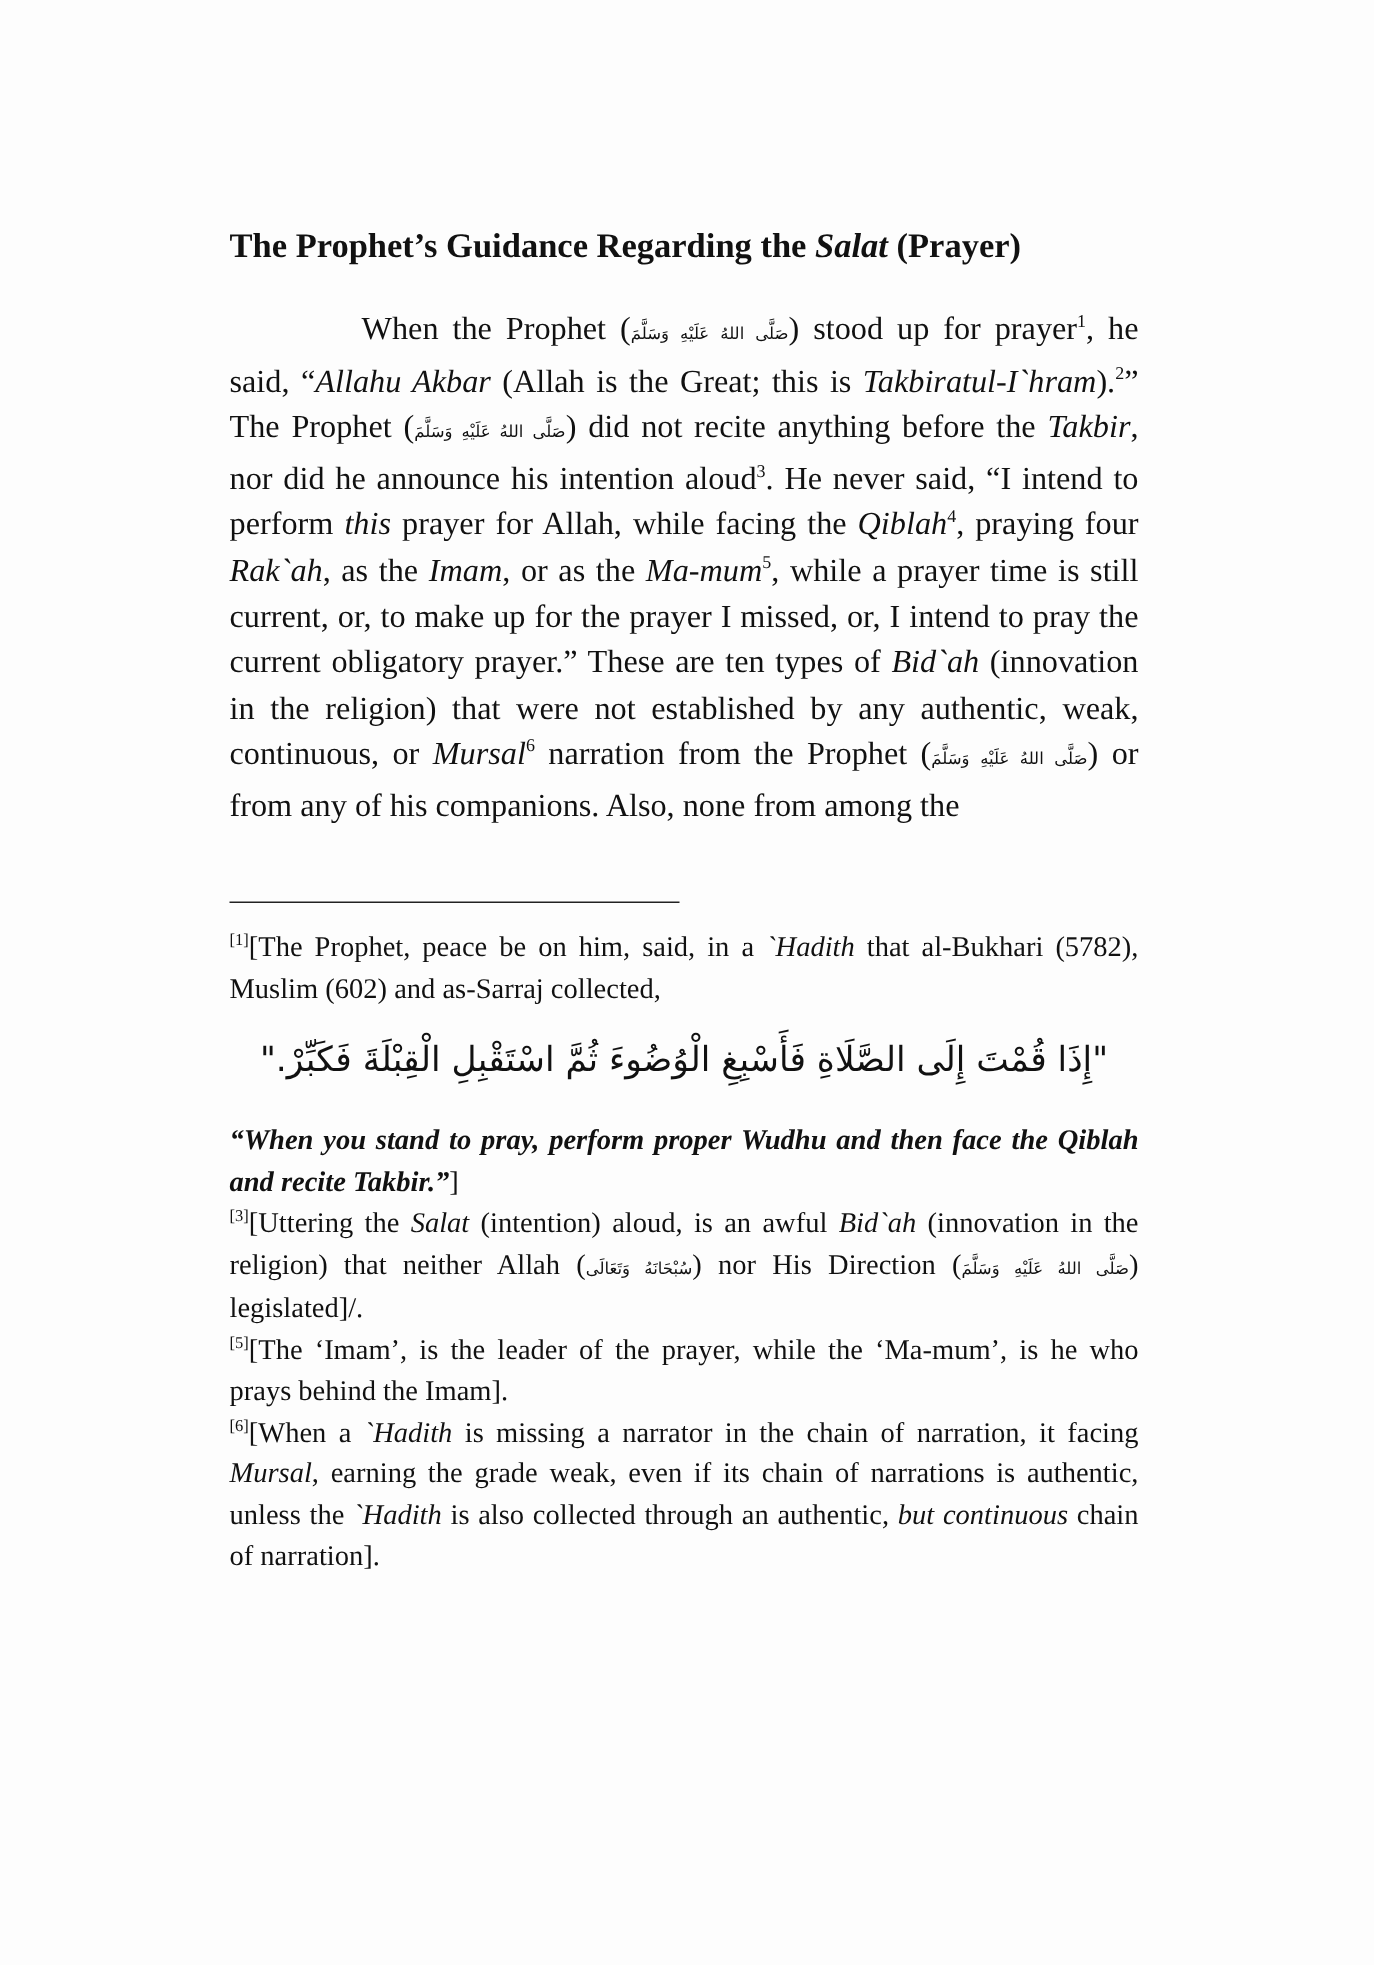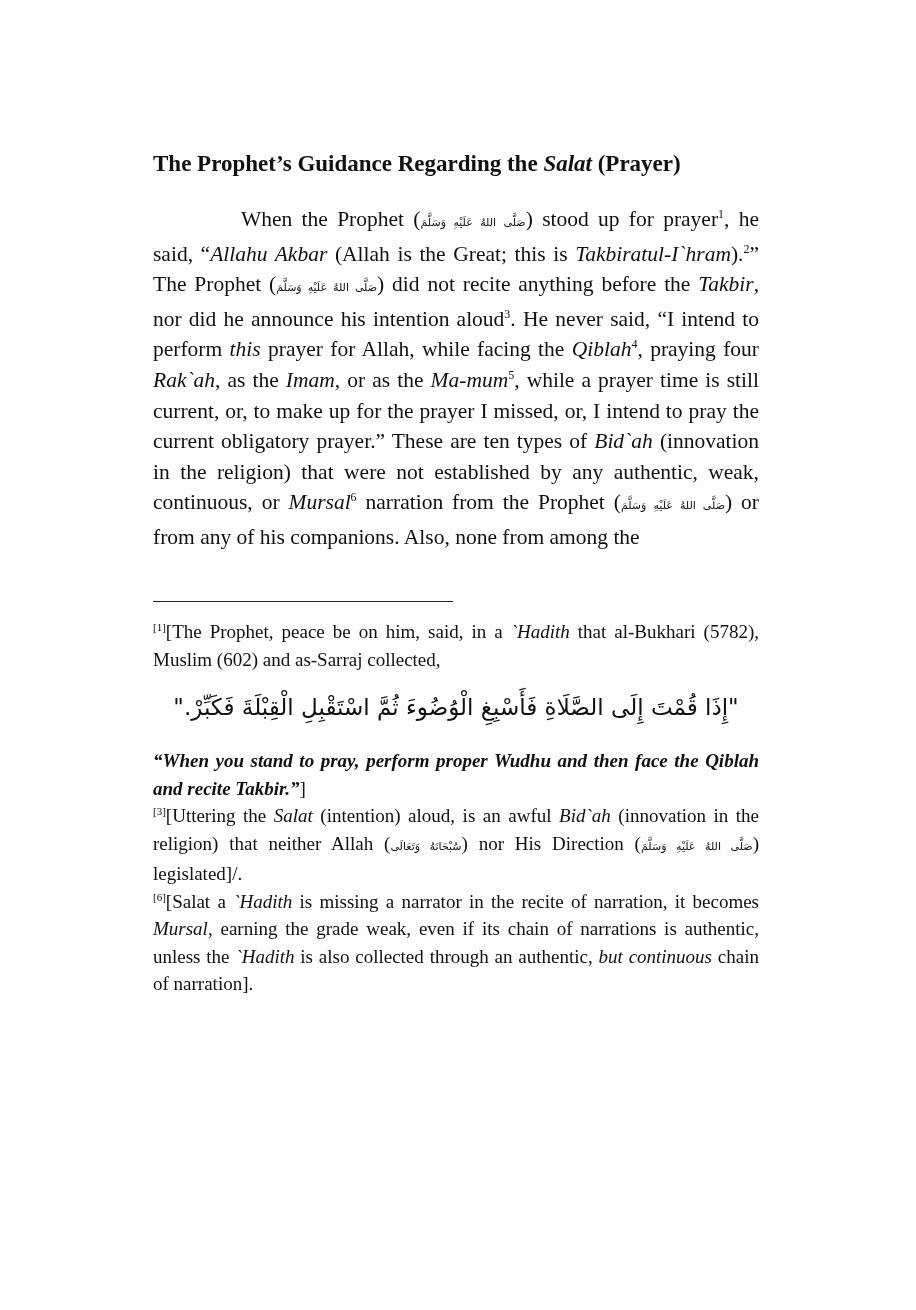--- a/index.html
+++ b/index.html
@@ -42,15 +42,16 @@
 
   <p class="body-text" style="margin:0;"><span>When the Prophet (</span><span class="arabic-honor">صَلَّى اللهُ عَلَيْهِ وَسَلَّمَ</span><span>) stood up for prayer</span><sup>1</sup><span>, he said, “</span><i>Allahu Akbar</i><span> (Allah is the Great; this is </span><i>Takbiratul-I`hram</i><span>).</span><sup>2</sup><span>” The Prophet (</span><span class="arabic-honor">صَلَّى اللهُ عَلَيْهِ وَسَلَّمَ</span><span>) did not recite anything before the </span><i>Takbir</i><span>, nor did he announce his intention aloud</span><sup>3</sup><span>. He never said, “I intend to perform </span><i>this</i><span> prayer for Allah, while facing the </span><i>Qiblah</i><sup>4</sup><span>, praying four </span><i>Rak`ah</i><span>, as the </span><i>Imam</i><span>, or as the </span><i>Ma-mum</i><sup>5</sup><span>, while a prayer time is still current, or, to make up for the prayer I missed, or, I intend to pray the current obligatory prayer.” These are ten types of </span><i>Bid`ah</i><span> (innovation in the religion) that were not established by any authentic, weak, continuous, or </span><i>Mursal</i><sup>6</sup><span> narration from the Prophet (</span><span class="arabic-honor">صَلَّى اللهُ عَلَيْهِ وَسَلَّمَ</span><span>) or from any of his companions. Also, none from among the</span></p>
 
   <div class="rule"></div>
 
   <div class="notes">
     <p><sup>[1]</sup><span>[The Prophet, peace be on him, said, in a </span><i>`Hadith</i><span> that al-Bukhari (5782), Muslim (602) and as-Sarraj collected,</span></p>
     <p class="arabic-quote">"إِذَا قُمْتَ إِلَى الصَّلَاةِ فَأَسْبِغِ الْوُضُوءَ ثُمَّ اسْتَقْبِلِ الْقِبْلَةَ فَكَبِّرْ."</p>
     <p><span class="hq">“When you stand to pray, perform proper Wudhu and then face the Qiblah and recite Takbir.”</span><span>]</span></p>
     <p><sup>[3]</sup><span>[Uttering the </span><i>Salat</i><span> (intention) aloud, is an awful </span><i>Bid`ah</i><span> (innovation in the religion) that neither Allah (</span><span class="arabic-honor">سُبْحَانَهُ وَتَعَالَى</span><span>) nor His Direction (</span><span class="arabic-honor">صَلَّى اللهُ عَلَيْهِ وَسَلَّمَ</span><span>) legislated]/.</span></p>
-    <p><sup>[6]</sup><span>[Salat a </span><i>`Hadith</i><span> is missing a narrator in the recite of narration, it becomes </span><i>Mursal</i><span>, earning the grade weak, even if its chain of narrations is authentic, unless the </span><i>`Hadith</i><span> is also collected through an authentic, </span><i>but continuous</i><span> chain of narration].</span></p>
+    <p><sup>[5]</sup><span>[The ‘Imam’, is the leader of the prayer, while the ‘Ma-mum’, is he who prays behind the Imam].</span></p>
+    <p><sup>[6]</sup><span>[When a </span><i>`Hadith</i><span> is missing a narrator in the chain of narration, it facing </span><i>Mursal</i><span>, earning the grade weak, even if its chain of narrations is authentic, unless the </span><i>`Hadith</i><span> is also collected through an authentic, </span><i>but continuous</i><span> chain of narration].</span></p>
   </div>
 </div>
 
 </body></html>

